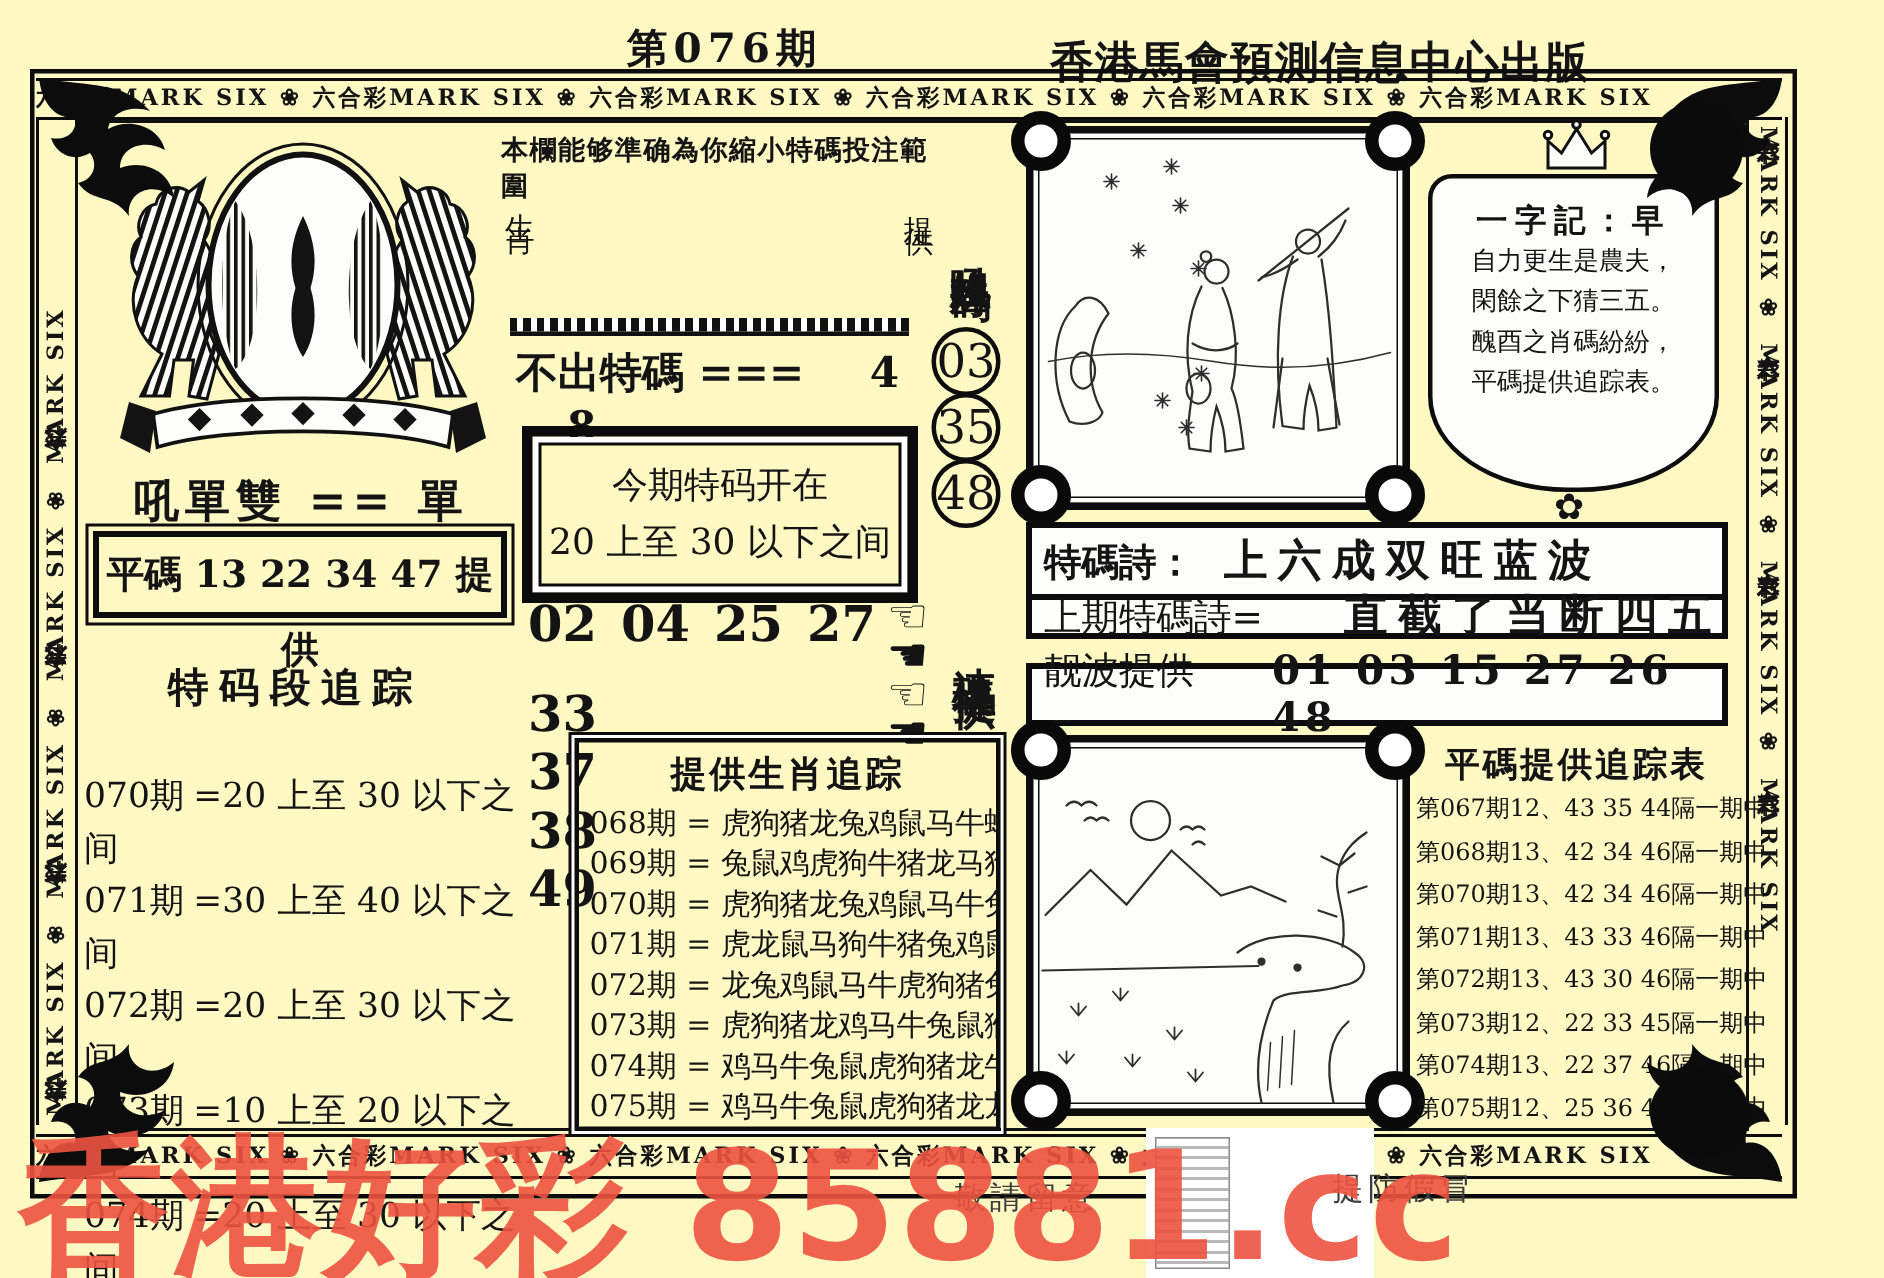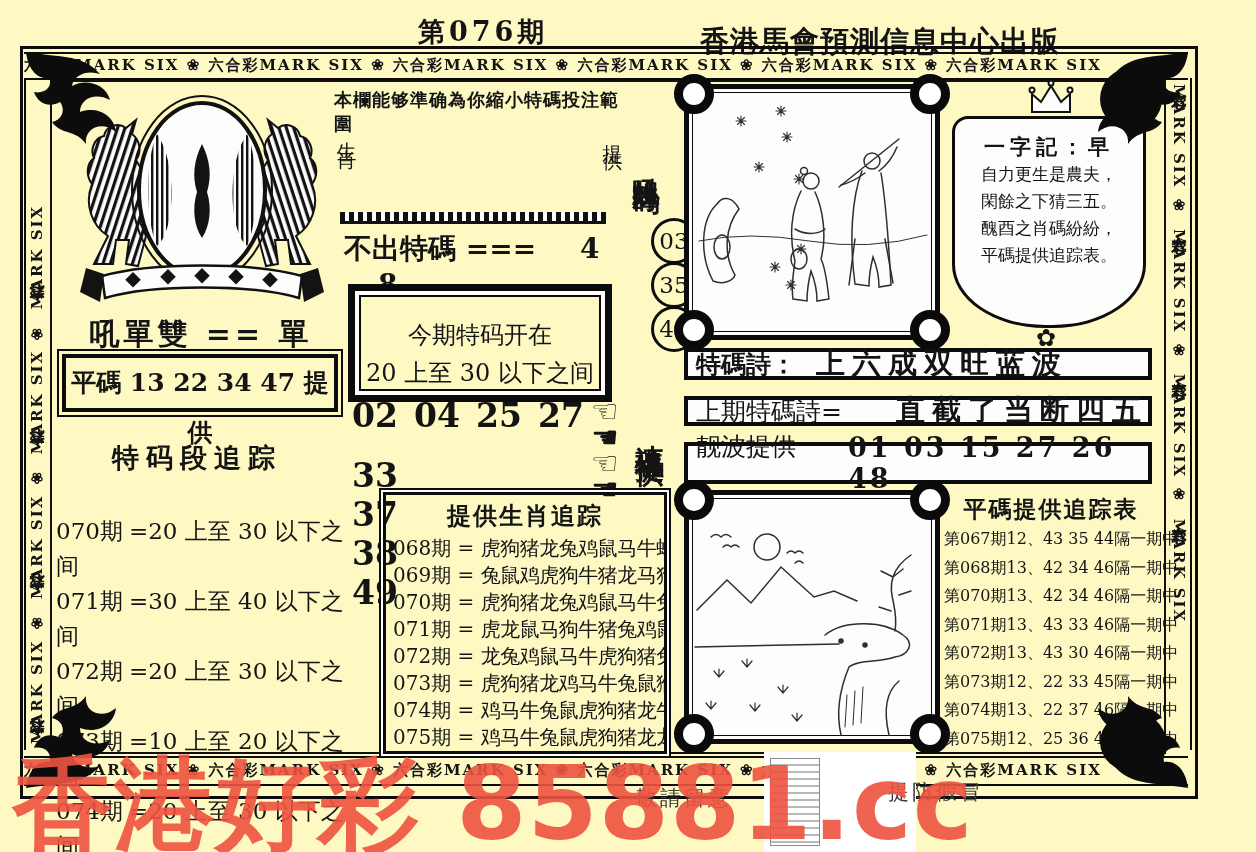--- a/index.html
+++ b/index.html
@@ -37,53 +37,53 @@
   .oval-side{font-size:20px;writing-mode:vertical-rl;letter-spacing:8px;}
   .oval{left:350px;top:118px;width:250px;height:90px;border:3px solid #0d0d0d;border-radius:50%;
         text-align:center;line-height:90px;font-size:26px;}
   .oval::before{content:"";position:absolute;left:-8px;top:-8px;right:-8px;bottom:-8px;border:2px solid #0d0d0d;border-radius:50%;}
   .chain{left:340px;top:212px;width:266px;height:9px;
         background:repeating-linear-gradient(90deg,#111 0 5px,#fdfdfc 5px 9px);border-bottom:3px solid #111;}
   .no-special{left:344px;top:230px;width:310px;font-size:28px;}
   .no-special .val{margin-left:34px;}
   .special-box{left:348px;top:284px;width:250px;height:104px;border:7px solid #0b0b0b;
         box-shadow:inset 0 0 0 4px #fff,inset 0 0 0 6px #0b0b0b;text-align:center;}
-  .special-box .l1{margin-top:28px;font-size:24px;}
+  .special-box .l1{margin-top:16px;font-size:24px;}
   .special-box .l2{margin-top:6px;font-size:24px;}
   .numrow{left:352px;top:396px;width:232px;display:flex;justify-content:space-between;font-size:33px;font-weight:600;}
   .numrow2{top:456px;flex-direction:column;}
   .hands{left:584px;top:398px;width:42px;font-size:31px;line-height:26px;text-align:center;}
   .zodiac-box{left:383px;top:492px;width:278px;height:256px;border:3px solid #0d0d0d;
         box-shadow:0 0 0 2px #fff,0 0 0 4px #0d0d0d;overflow:hidden;}
   .zodiac-title{text-align:center;font-size:24px;letter-spacing:2px;margin-top:5px;}
   .zodiac-rows{font-size:20px;line-height:27px;padding-left:7px;margin-top:3px;white-space:nowrap;}
   .zodiac-row .zi{letter-spacing:-0.5px;}
   
   .v-label{writing-mode:vertical-rl;text-align:center;}
   .sister-top{left:628px;top:88px;height:150px;font-size:27px;letter-spacing:3px;}
   .sister-bottom{left:630px;top:356px;height:150px;font-size:29px;letter-spacing:5px;}
   .circle-num{left:621px;width:40px;height:40px;border:3px solid #0d0d0d;border-radius:50%;
-        text-align:center;line-height:40px;font-size:23px;margin-left:30px;}
+        text-align:center;line-height:40px;font-size:31px;}
   
   .pic{width:246px;height:246px;border:5px solid #0c0c0c;background:#fdfdfc;
         box-shadow:inset 0 0 0 3px #fdfdfc,inset 0 0 0 4px #0c0c0c;}
   .pic1{left:684px;top:84px;}
   .pic2{left:684px;top:490px;height:244px;}
   .ring{position:absolute;width:22px;height:22px;border:9px solid #0a0a0a;border-radius:50%;background:#fff;}
   .ring.tl{left:-15px;top:-15px;} .ring.tr{right:-15px;top:-15px;}
   .ring.bl{left:-15px;bottom:-15px;} .ring.br{right:-15px;bottom:-15px;}
   .shield-panel{left:946px;top:78px;width:210px;height:272px;}
   .crown{position:absolute;left:77px;top:0px;}
   .shield-body{position:absolute;left:6px;top:38px;width:194px;height:212px;border:3px solid #0d0d0d;
         border-radius:16px 16px 48% 48%/16px 16px 30% 30%;padding-top:14px;box-sizing:border-box;background:#fdfdfc;}
   .poem-title{text-align:center;font-size:21px;letter-spacing:5px;}
   .poem-line{text-align:center;font-size:17px;line-height:27px;}
   .rosette{position:absolute;left:90px;top:246px;font-size:24px;}
   .bar{left:684px;width:468px;border:4px solid #0c0c0c;display:flex;align-items:center;padding-left:8px;box-sizing:border-box;background:#fdfdfc;}
-  .bar1{top:348px;height:32px;text-align:right;}
+  .bar1{top:348px;height:52px;text-align:right;}
   .bar2{top:396px;height:30px;gap:34px;}
   .bar3{top:442px;height:42px;gap:16px;}
   .bar .lbl{font-size:25px;}
   .bar .txt{font-size:29px;font-weight:bold;letter-spacing:7px;margin-left:20px;}
   .bar3 .txt{font-size:27px;letter-spacing:3px;}
   .pingma-table{left:944px;top:494px;width:214px;}
   .pt-title{text-align:center;font-size:23px;letter-spacing:2px;}
   .pt-row{display:flex;font-size:16px;line-height:28.5px;white-space:nowrap;}
   .pt-row .nums{flex:1;text-align:center;}
   

